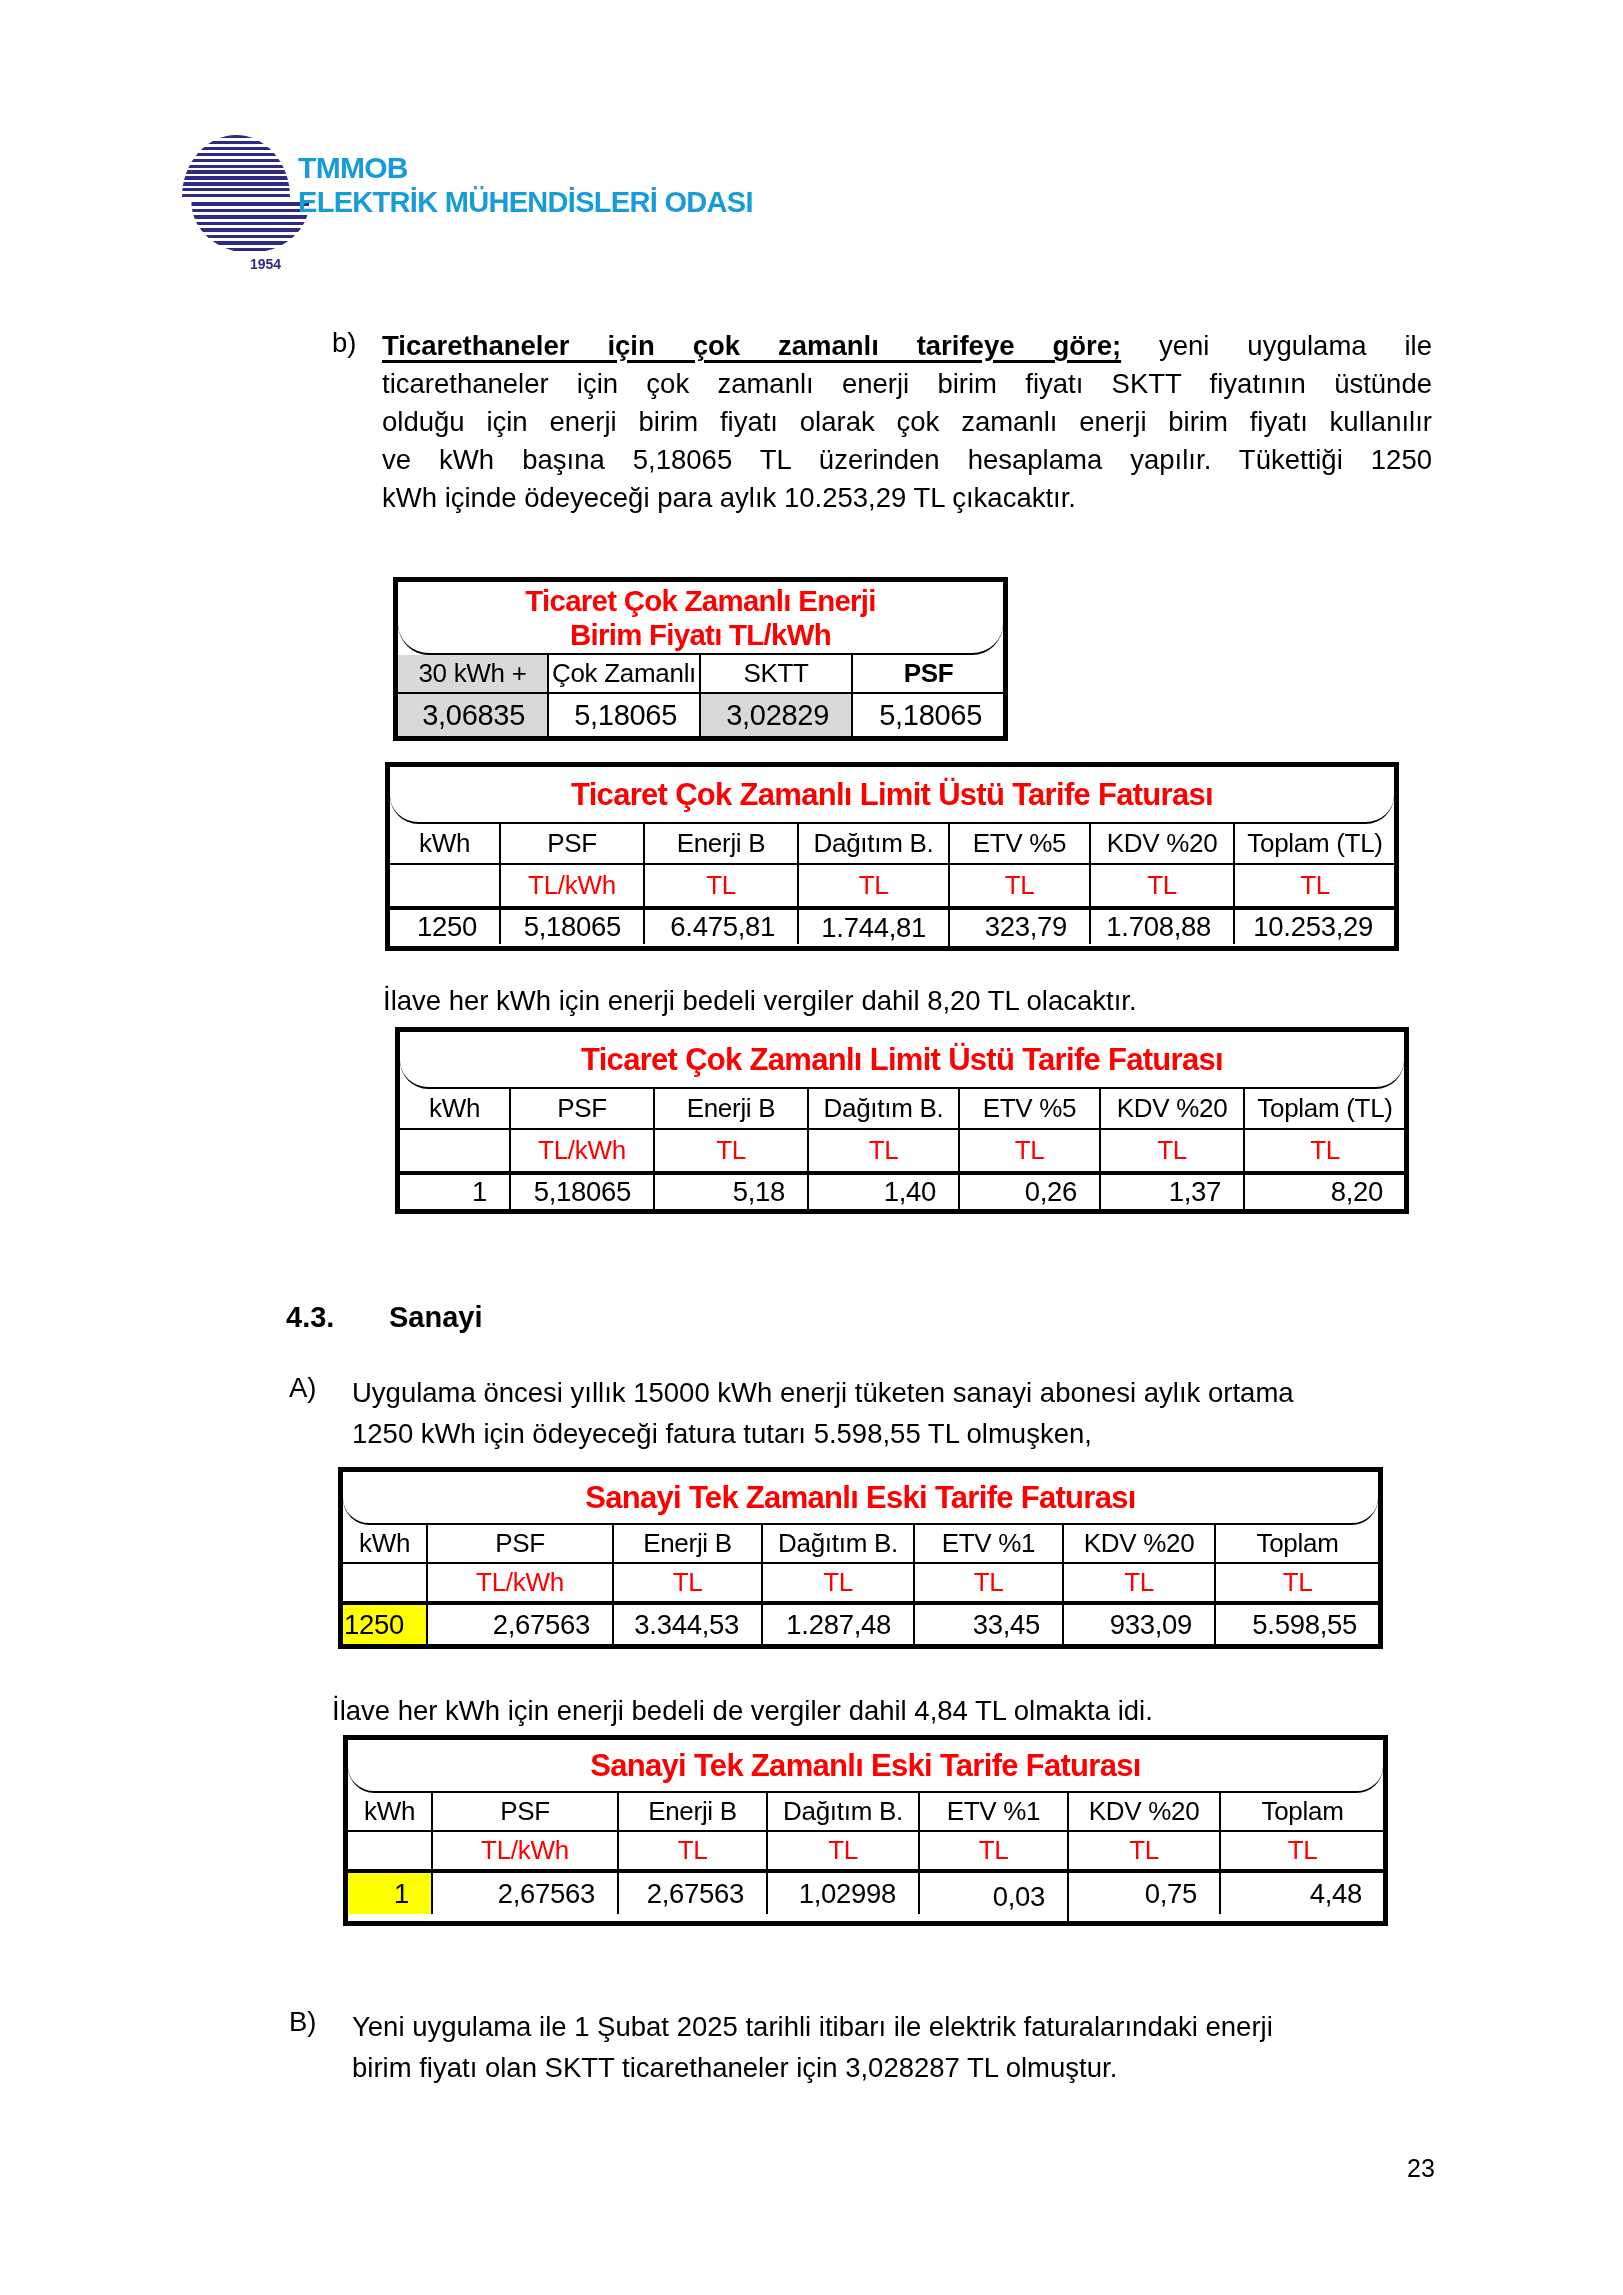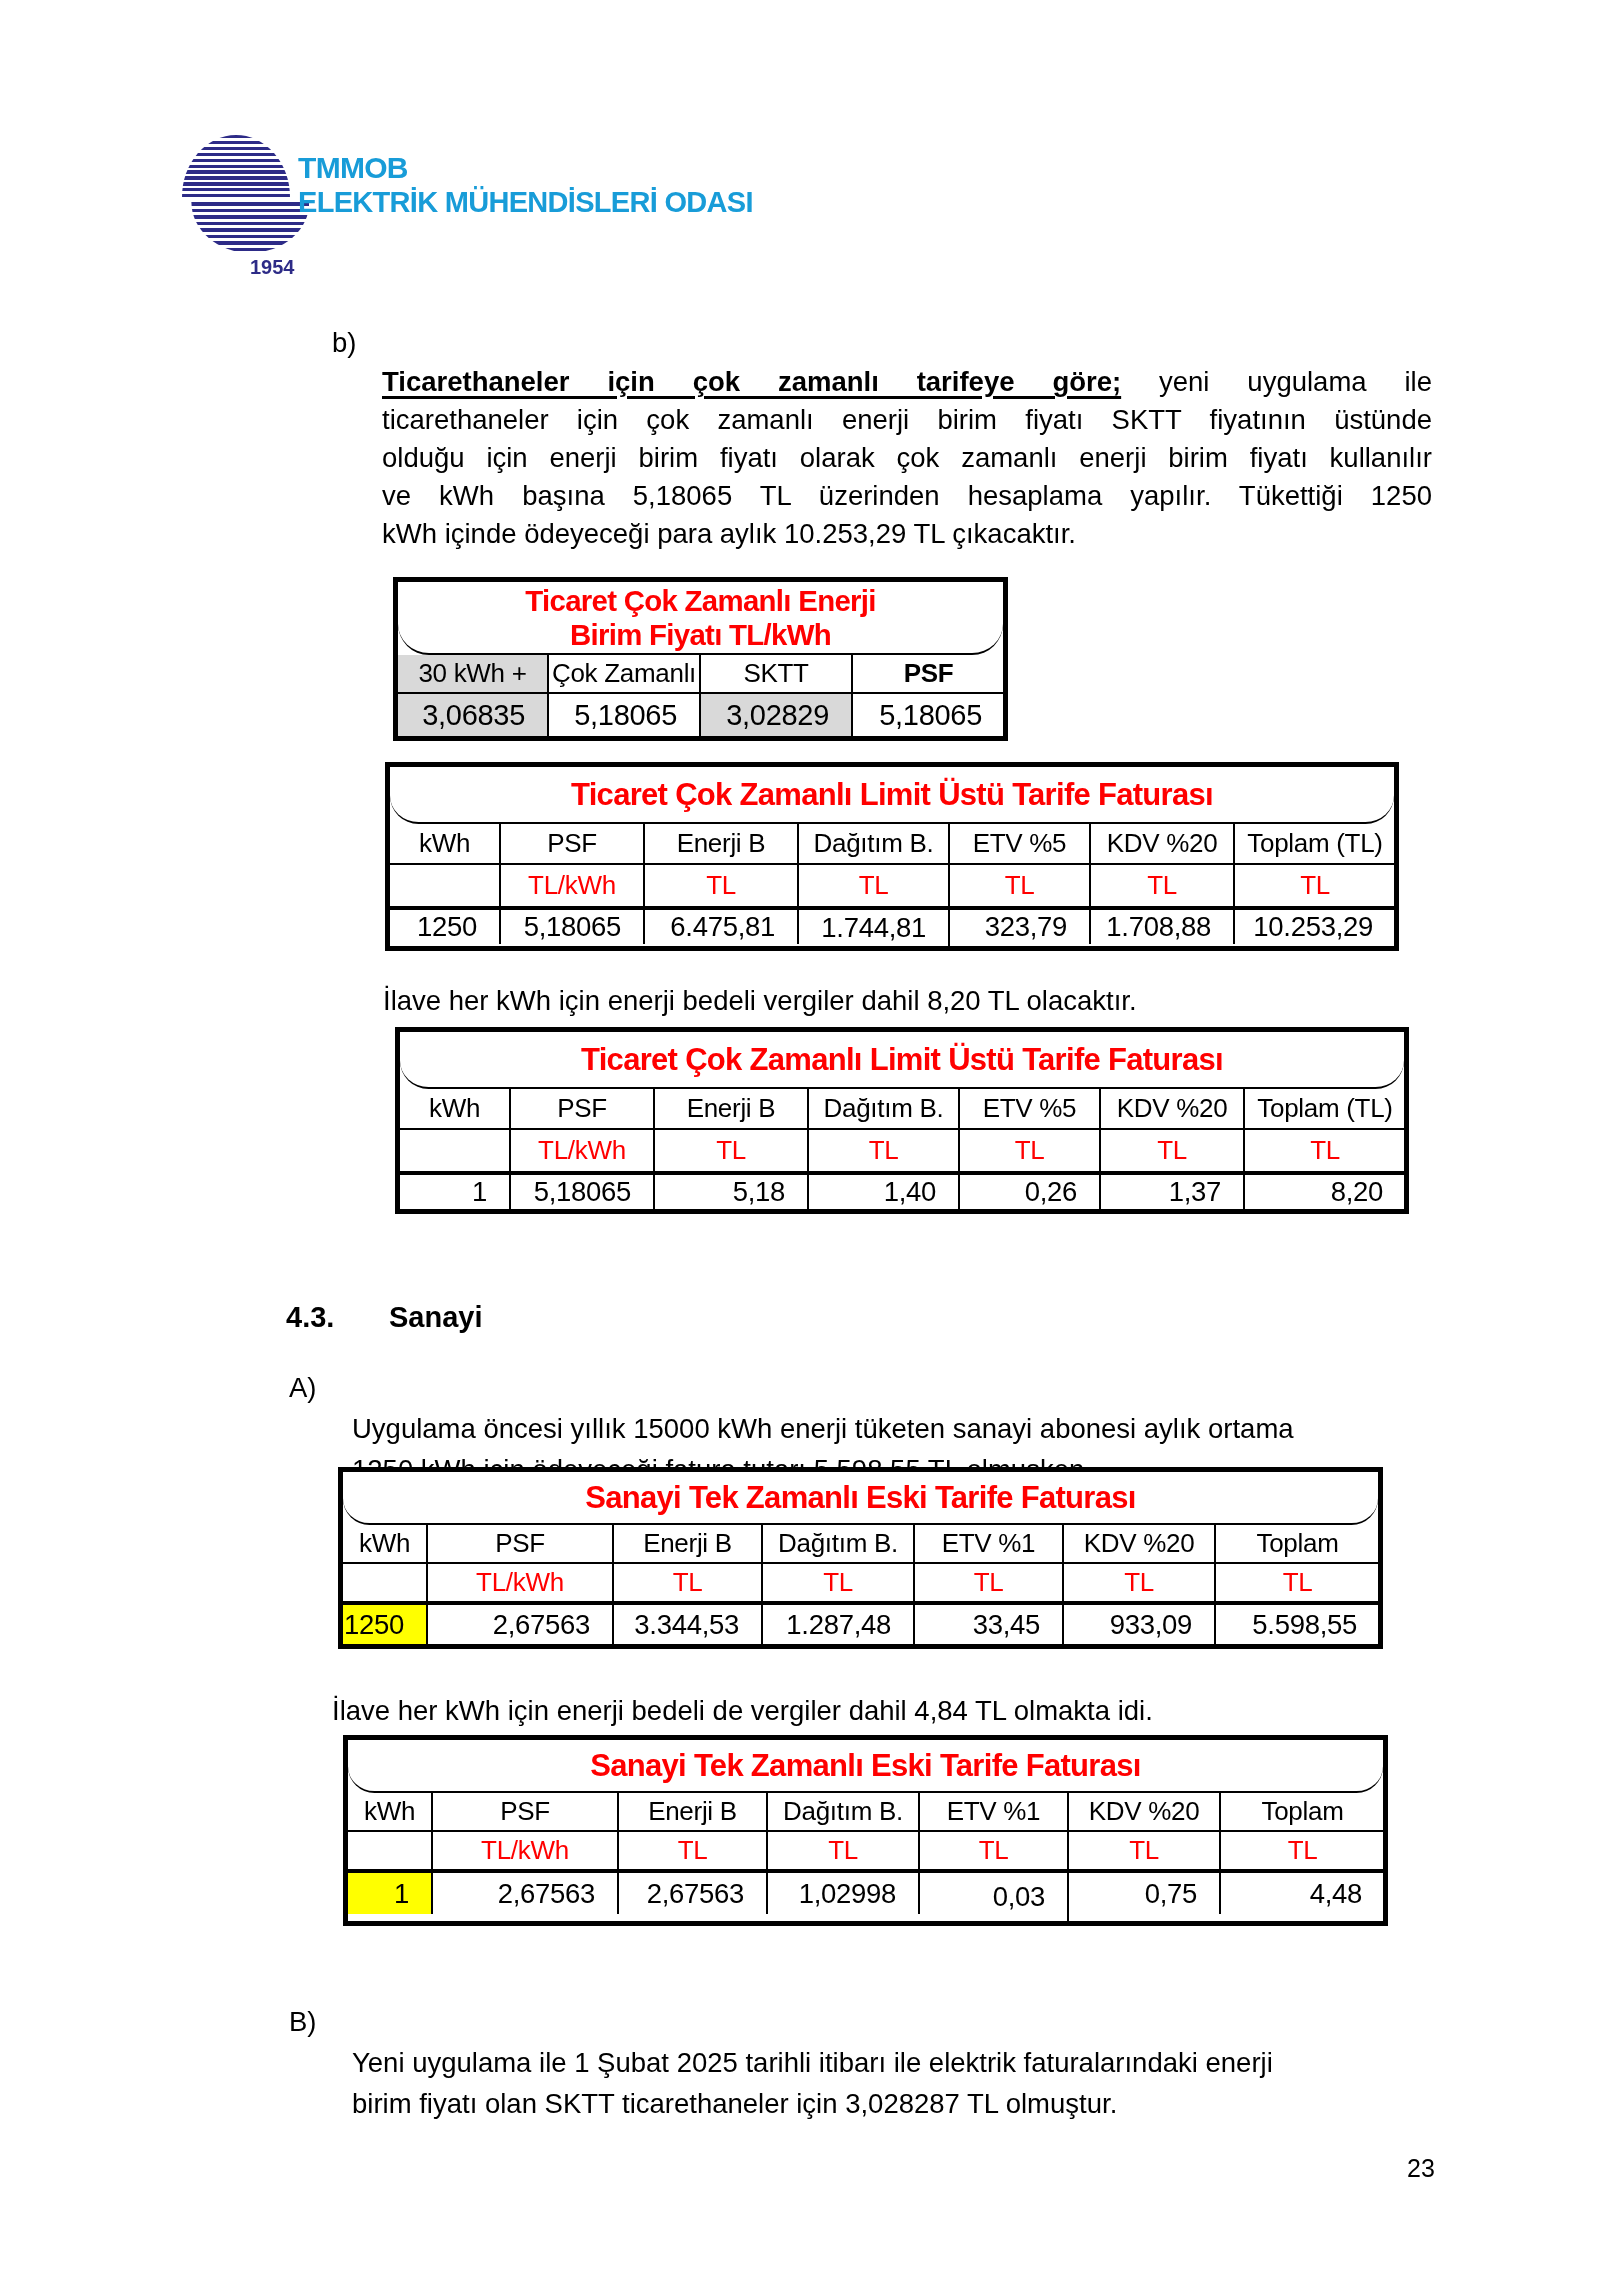--- a/index.html
+++ b/index.html
@@ -14,28 +14,28 @@
   .dome {
     position:absolute; left:5.2px; top:5.2px; width:108px; height:62px;
     background:repeating-linear-gradient(to bottom,#2d2b87 0 3.3px,#ffffff 3.3px 5.9px);
     border-radius:50% 50% 0 0 / 100% 100% 0 0;
   }
   .bowl {
     position:absolute; left:14.4px; top:72px; width:118px; height:51px;
     background:repeating-linear-gradient(to bottom,#2d2b87 0 3.9px,#ffffff 3.9px 6.5px);
     clip-path:ellipse(50% 100% at 50% 0%);
   }
-  .logo-year { position:absolute; left:73px; top:126px; font-size:20px; font-weight:bold; color:#2d2b87; }
+  .logo-year { position:absolute; left:73px; top:126px; font-size:14px; font-weight:bold; color:#2d2b87; }
   .logo-text { position:absolute; left:121px; top:19.6px; color:#189cd8; font-weight:bold; letter-spacing:-0.7px; }
   .logo-org { font-size:30px; line-height:35px; }
   .logo-chamber { font-size:29px; line-height:35px; }
   
   .hang { position:absolute; font-size:27.5px; }
   .hang .plabel { position:absolute; left:0; top:0; }
-  .ptext { position:relative;margin-top:36px; }
+  .ptext { position:relative; }
   .jline { width:1050px; white-space:nowrap; text-align:justify; text-align-last:justify; line-height:38px; }
   .jline.last { text-align-last:left; }
   .lead { font-weight:bold; text-decoration:underline; text-decoration-thickness:2.6px; text-underline-offset:4.6px; }
   .aline { white-space:nowrap; line-height:41px; }
   .free-line { position:absolute; font-size:27.5px; white-space:nowrap; }
   .section-head { position:absolute; font-size:29px; font-weight:bold; }
   .section-head .num { display:inline-block; width:103px; }
   .page-num { position:absolute; font-size:25px; }
   
   .xtable { position:absolute; background:#fff; border:5.9px solid #000; box-sizing:content-box; }

